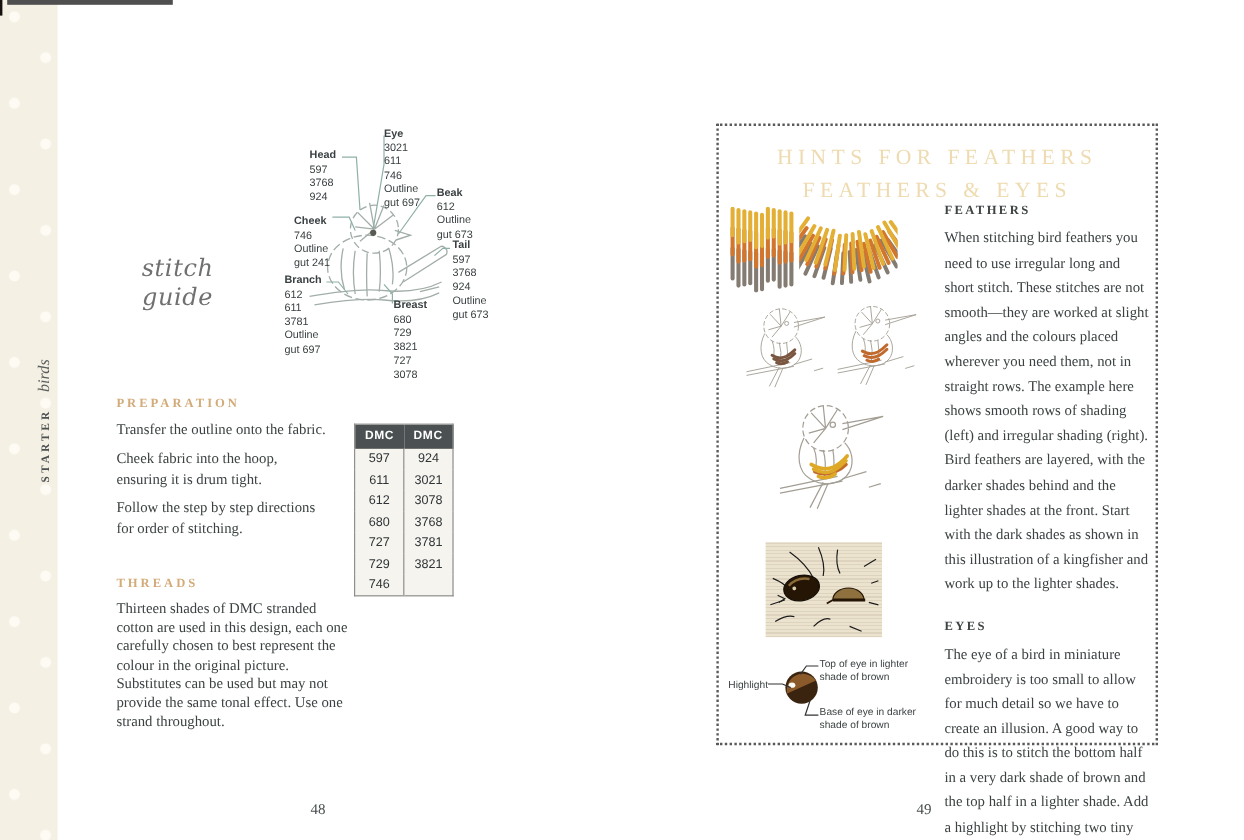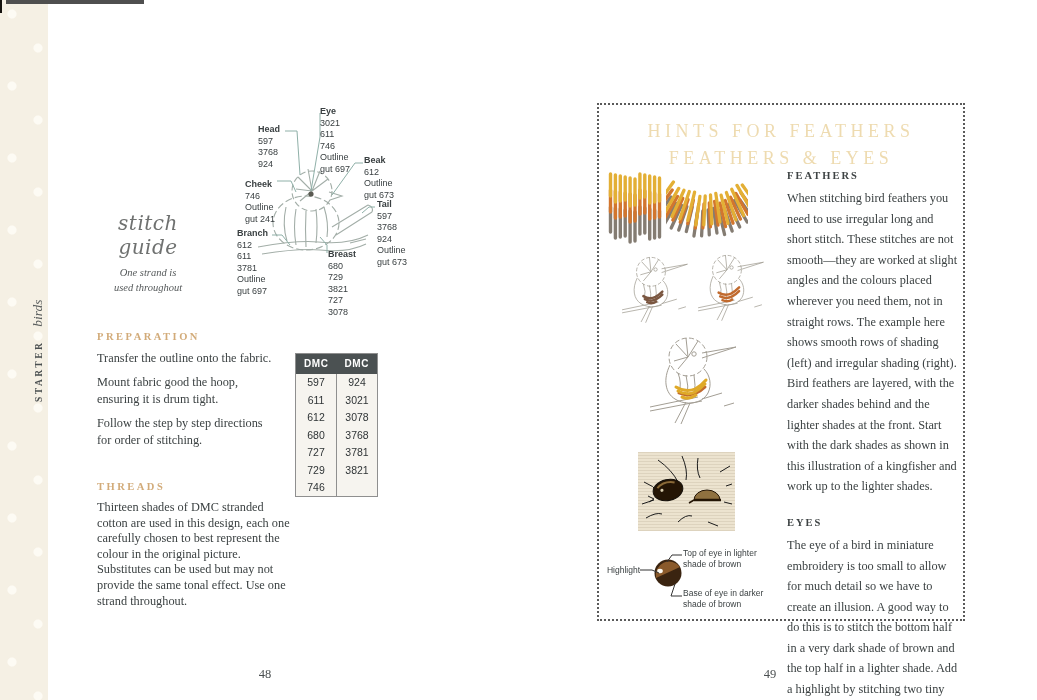--- a/index.html
+++ b/index.html
@@ -156,34 +156,30 @@
     <span class="dname">Breast</span>
     <span>680</span>
     <span>729</span>
     <span>3821</span>
     <span>727</span>
     <span>3078</span>
   </div>
 
   <div class="abs" style="left:98px;top:211px;width:100px;text-align:center;">
     <div class="script-title">stitch guide</div>
-    <div class="script-note" style="margin-top:6px;">
-      <span style="display:block;">One strand is</span>
-      <span style="display:block;">used throughout</span>
-    </div>
   </div>
 
   <div class="abs" style="left:97px;top:331px;width:200px;">
     <div class="heading-gold">PREPARATION</div>
     <div class="body-text" style="margin-top:8px;">
       <div class="prep-para">
         <span>Transfer the outline onto the fabric.</span>
       </div>
       <div class="prep-para">
-        <span>Mount fabric good the hoop,</span>
+        <span>Cheek fabric into the hoop,</span>
         <span>ensuring it is drum tight.</span>
       </div>
       <div class="prep-para">
         <span>Follow the step by step directions</span>
         <span>for order of stitching.</span>
       </div>
     </div>
   </div>
 
   <table class="dmc abs" style="left:295px;top:353px;">

